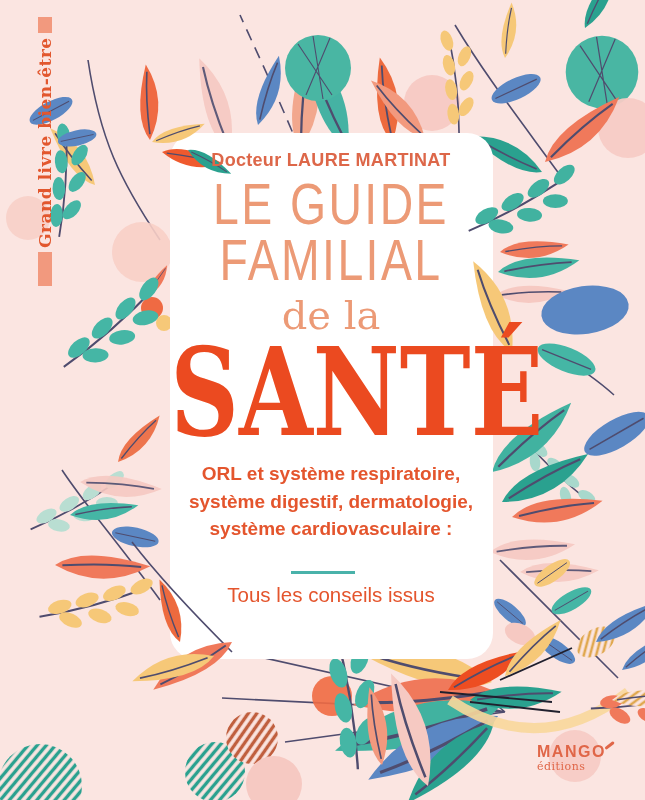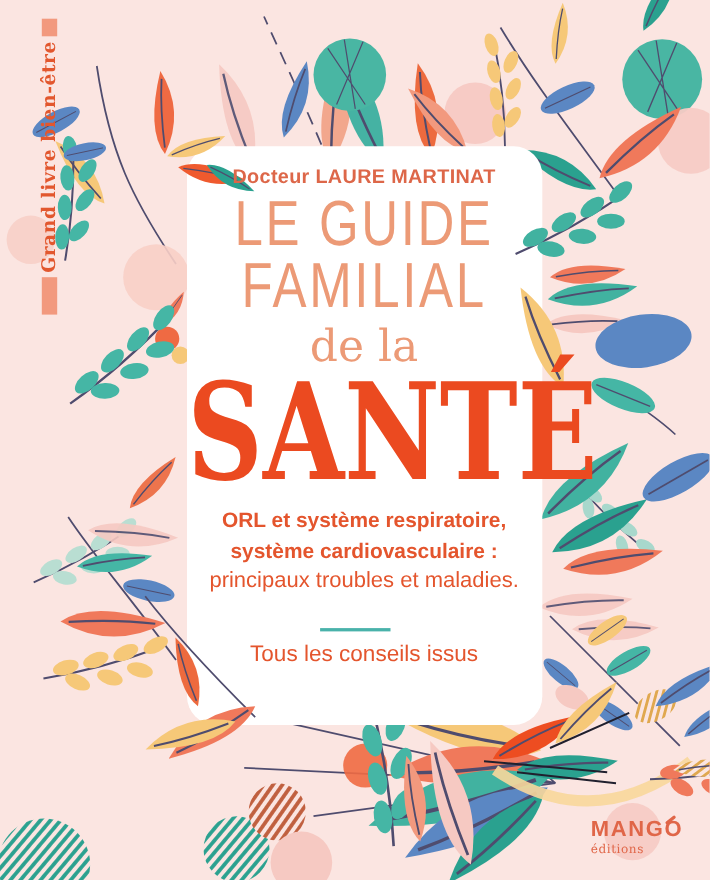--- a/index.html
+++ b/index.html
@@ -43,21 +43,21 @@
     line-height:112px;color:var(--accent-orange,#eb4a20);}
   .title-main .tline{transform:scaleX(.78);transform-origin:50% 50%;}
   .subtitle{top:460px;font-size:19px;line-height:27.5px;font-weight:bold;color:var(--coral-text,#e4552d);}
   .subtitle .reg{font-weight:normal;font-size:20px;}
   .divider{position:absolute;left:50%;top:571px;width:64px;height:3px;margin-left:-32px;
     background:var(--divider,#49b2aa);z-index:4;}
   .blurb{top:582px;font-size:20.5px;line-height:26px;font-weight:normal;color:var(--coral-text,#e4552d);}
 
   
   .publisher{position:absolute;left:537px;top:743px;z-index:4;color:var(--publisher,#e06648);}
-  .publisher .name{font-size:20px;font-weight:bold;letter-spacing:1.5px;position:relative;display:inline-block;text-align:right;}
+  .publisher .name{font-size:16px;font-weight:bold;letter-spacing:1.5px;position:relative;display:inline-block;text-align:right;}
   .publisher .o-slash{position:absolute;left:67px;top:1px;width:11px;height:2.6px;
     background:var(--publisher,#e06648);transform:rotate(-38deg);border-radius:2px;}
   .publisher .division{font-family:"DejaVu Serif",serif;font-size:11px;letter-spacing:.5px;margin-top:-1px;}
 </style>
 </head>
 <body>
 
 <svg class="deco z1" viewBox="0 0 645 800" aria-hidden="true">
   <defs>
     <g id="lfp">
@@ -235,22 +235,22 @@
   <div class="title-deco">
     <div class="tline">LE GUIDE</div>
     <div class="tline">FAMILIAL</div>
   </div>
   <div class="title-connector">de la</div>
   <div class="title-main">
     <div class="tline">SANTÉ</div>
   </div>
   <div class="subtitle">
     <div>ORL et système respiratoire,</div>
+    <div>système digestif, dermatologie,</div>
     <div>système cardiovasculaire :</div>
-    <div class="reg">principaux troubles et maladies.</div>
   </div>
 </div>
 <div class="divider"></div>
 <div class="content" style="z-index:4">
   <div class="blurb">
     <div>Tous les conseils issus</div>
   </div>
 </div>
 
 <div class="publisher">

